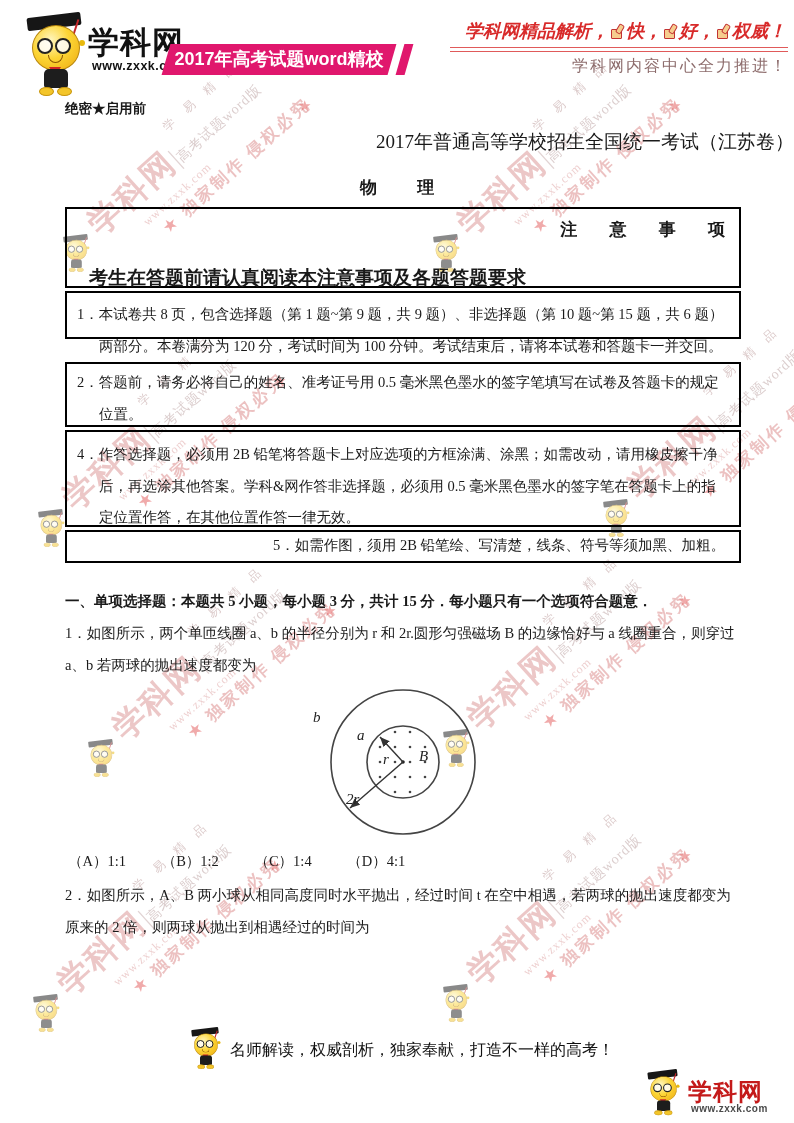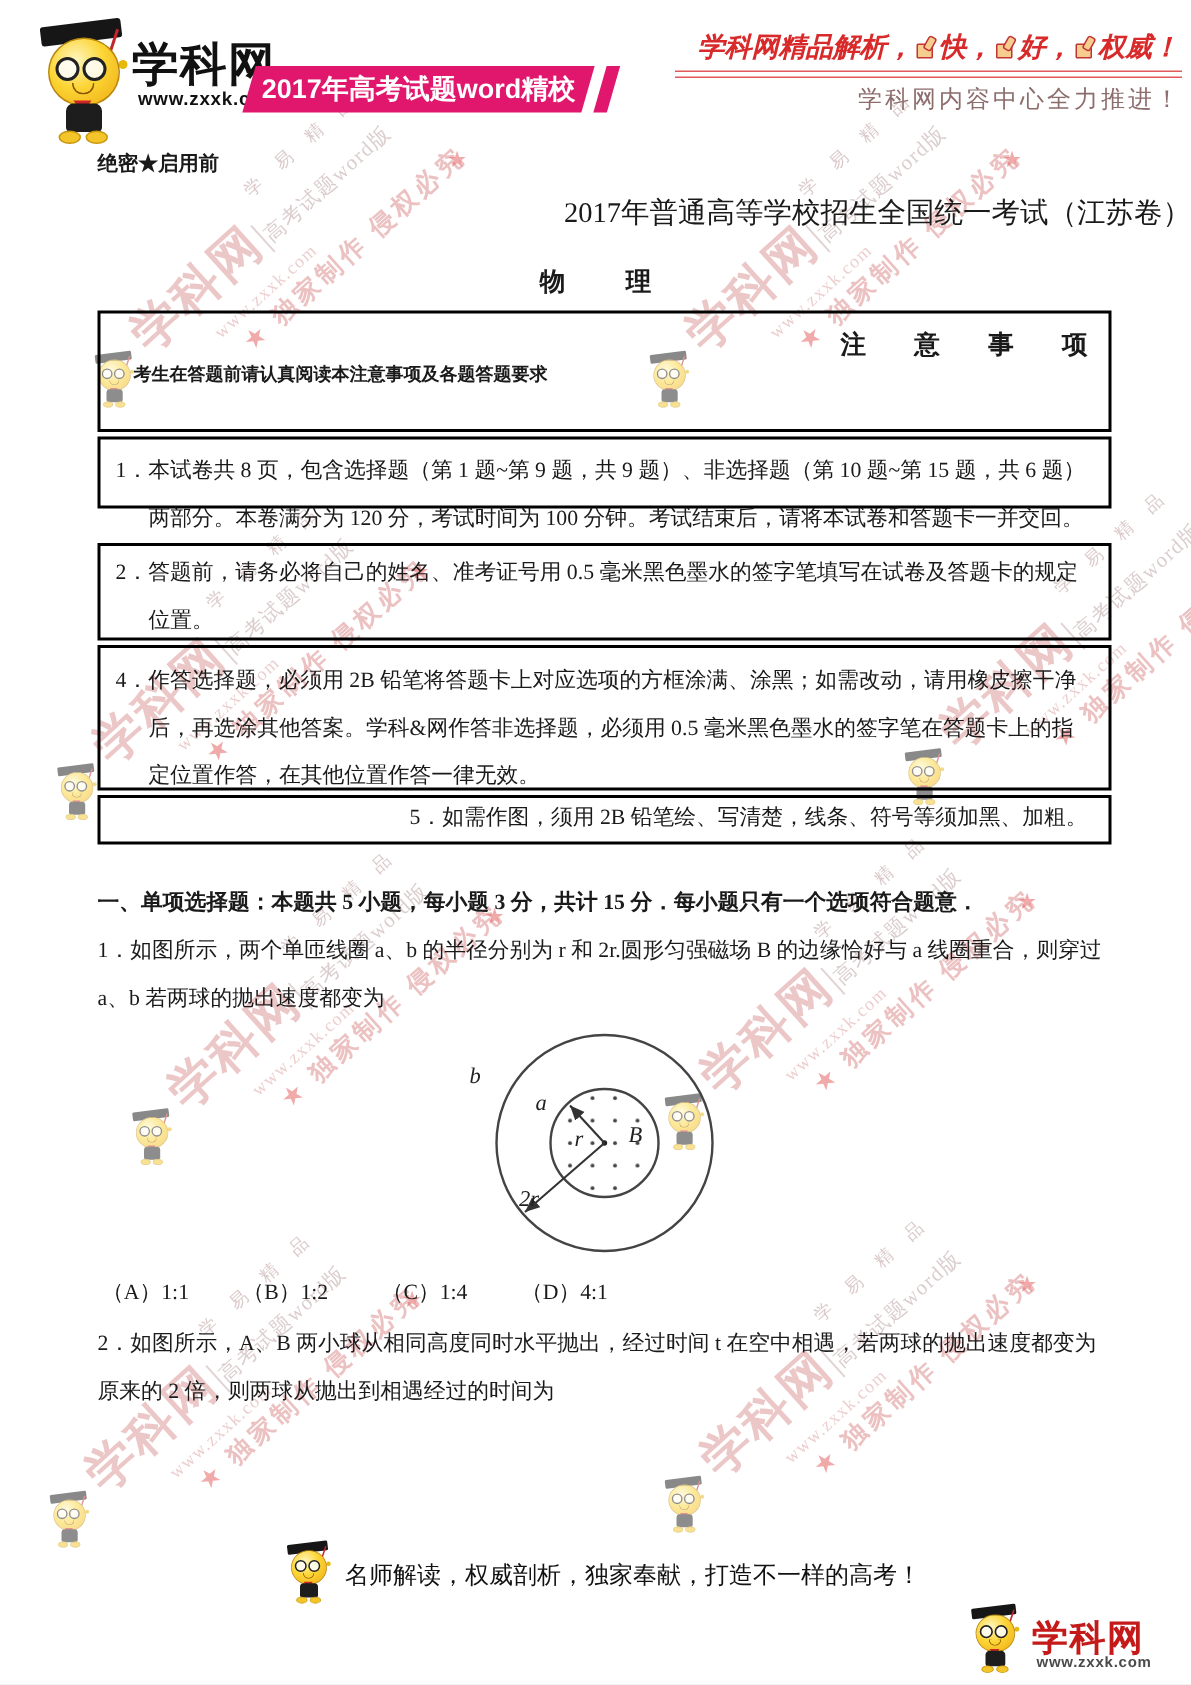--- a/index.html
+++ b/index.html
@@ -55,21 +55,21 @@
   .doc-title { position:absolute; left:0; top:129px; width:100%; text-align:right; font-size:19px; font-weight:normal; }
   .doc-subject { position:absolute; left:0; top:176px; width:100%; text-align:center; font-size:17px; font-weight:bold; letter-spacing:18px; text-indent:18px; }
 
   .nbox { position:absolute; left:65px; width:676px; border:2px solid #000; box-sizing:border-box; background:transparent; }
   .nbox-1 { top:207px; height:81px; }
   .nbox-2 { top:291px; height:48px; }
   .nbox-3 { top:362px; height:65px; }
   .nbox-4 { top:430px; height:97px; }
   .nbox-5 { top:530px; height:33px; }
   .notice-heading { margin-top:9px; text-align:right; font-size:17px; font-weight:bold; letter-spacing:14px; text-indent:14px; }
-  .notice-sub { margin:0 0 0 22px; font-size:12px; font-weight:bold; }
+  .notice-sub { margin:24px 0 0 22px; font-size:19px; font-weight:bold; }
   .nitem { margin:0; padding:0 14px 0 32px; text-indent:-22px; font-size:14.5px; line-height:32px; }
   .nbox-2 .nitem { padding-top:5px; }
   .nbox-3 .nitem { line-height:32px; } .nbox-3 { padding-top:2px; }
   .nbox-4 .nitem { line-height:31.5px; padding-top:7px; }
   .nbox-5 .nitem { line-height:27px;text-align:right; }
 
   .sec-heading { position:absolute; left:65px; top:592px; width:690px; font-size:14.5px; font-weight:bold; }
   .qline { position:absolute; left:65px; width:695px; font-size:14.5px; }
   .q1-l1 { top:624px; } .q1-l2 { top:656px; }
   .options { position:absolute; left:68px; top:852px; font-size:14.5px; }

